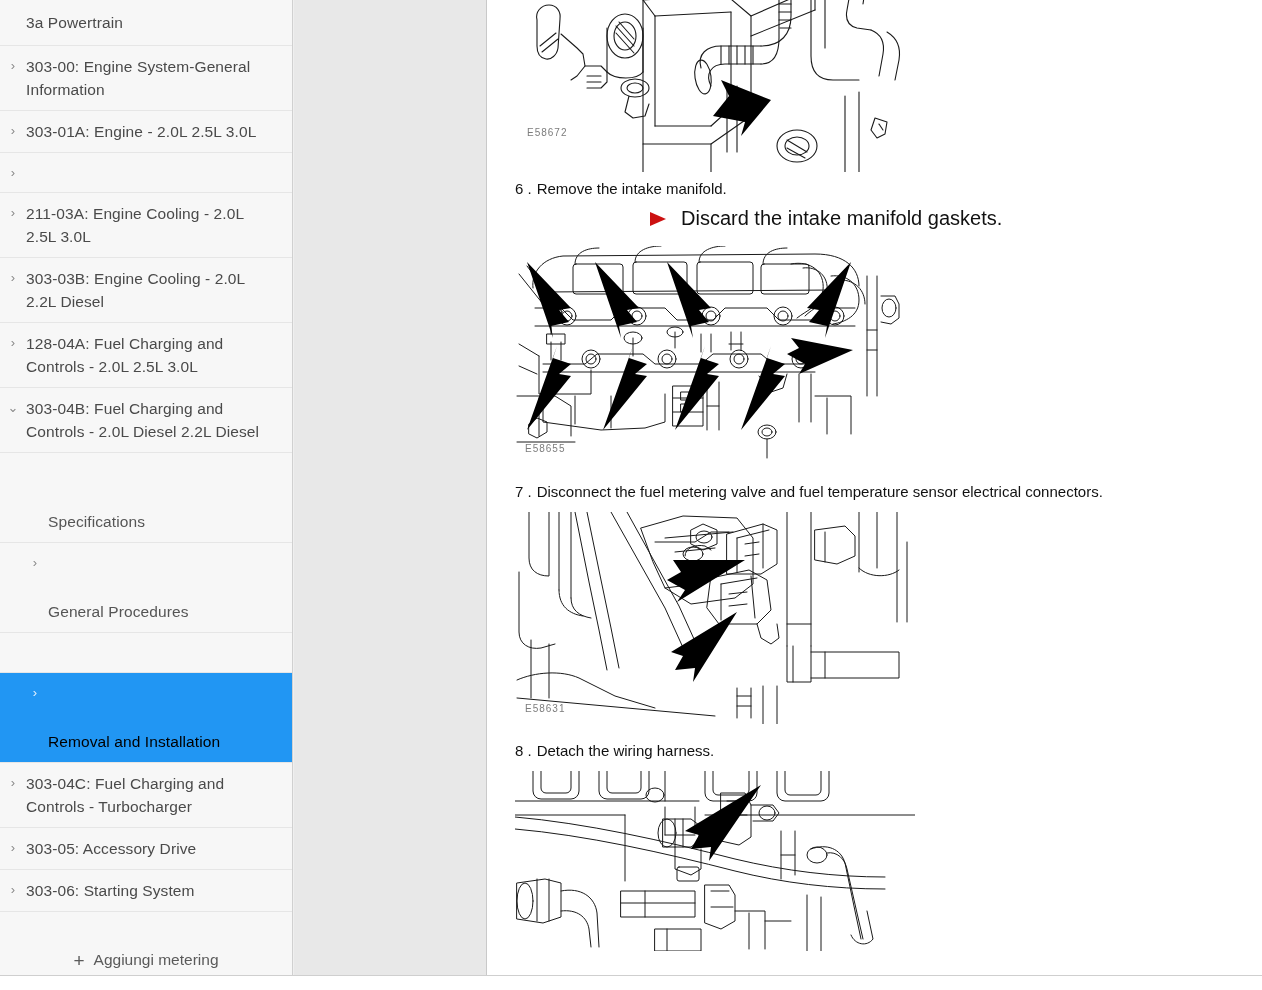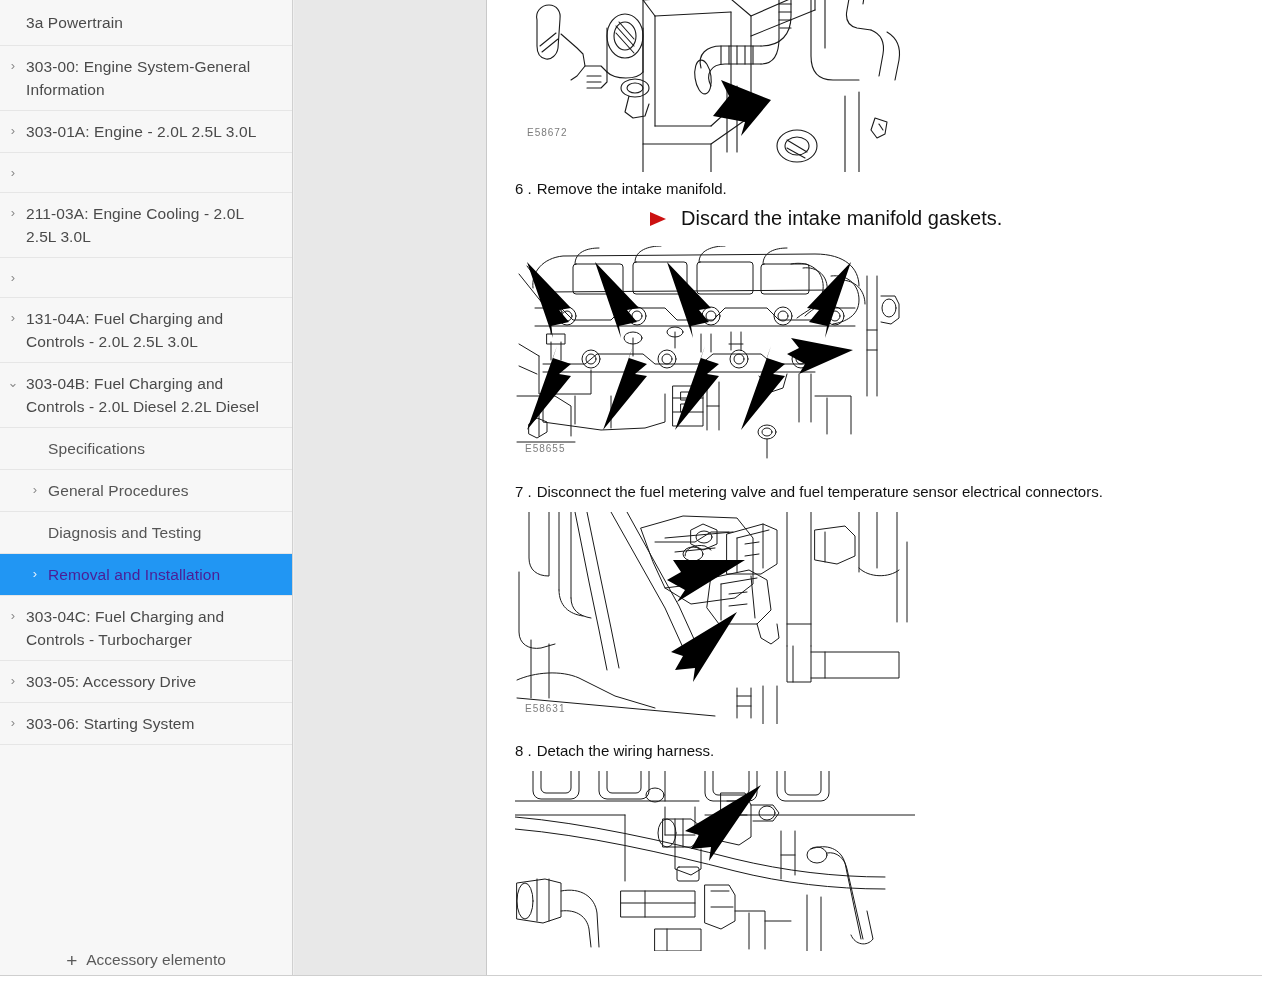--- a/index.html
+++ b/index.html
@@ -63,25 +63,25 @@
   .node .label {
     flex: 1 1 auto;
     font-size: 15.5px;
     line-height: 23px;
     color: #4a4a4a;
     letter-spacing: 0.1px;
     padding-right: 6px;
   }
   
   .node.depth1 { padding-left: 22px; }
-  .node.depth1 .label { color: #555; }
+  .node.depth1 .label { color: #555; margin-top: 48px; }
   .node.selected {
     background: #2196f3;
   }
-  .node.selected .label { color: #4c1d95; }
+  .node.selected .label { color: #000000; }
   .node.selected .chev { color: #e2f0fd; }
 
   .add-item-bar {
     flex: 0 0 auto;
     height: 60px;
     display: flex;
     align-items: center;
     justify-content: center;
     background: #f7f7f7;
   }
@@ -204,46 +204,46 @@
         <span class="chev">›</span>
       </div>
 
       <div class="node">
         <span class="chev">›</span>
         <span class="label">211-03A: Engine Cooling - 2.0L 2.5L 3.0L</span>
       </div>
 
       <div class="node">
         <span class="chev">›</span>
-      </div>
-
-      <div class="node">
-        <span class="chev">›</span>
-        <span class="label">131-04A: Fuel Charging and Controls - 2.0L 2.5L 3.0L</span>
+        <span class="label">303-03B: Engine Cooling - 2.0L 2.2L Diesel</span>
+      </div>
+
+      <div class="node">
+        <span class="chev">›</span>
+        <span class="label">128-04A: Fuel Charging and Controls - 2.0L 2.5L 3.0L</span>
       </div>
 
       <div class="node">
         <span class="chev">⌄</span>
         <span class="label">303-04B: Fuel Charging and Controls - 2.0L Diesel 2.2L Diesel</span>
       </div>
 
       <div class="node depth1">
         <span class="chev none">›</span>
         <span class="label">Specifications</span>
       </div>
 
       <div class="node depth1">
         <span class="chev">›</span>
         <span class="label">General Procedures</span>
       </div>
 
 
       <div class="node depth1">
         <span class="chev none">›</span>
-        <span class="label">Diagnosis and Testing</span>
       </div>
 
       <div class="node depth1 selected">
         <span class="chev">›</span>
         <span class="label">Removal and Installation</span>
       </div>
 
       <div class="node">
         <span class="chev">›</span>
         <span class="label">303-04C: Fuel Charging and Controls - Turbocharger</span>
@@ -257,21 +257,21 @@
       <div class="node">
         <span class="chev">›</span>
         <span class="label">303-06: Starting System</span>
       </div>
 
     </div>
 
     <div class="add-item-bar">
       <div class="add-item-btn">
         <span class="plus">+</span>
-        <span>Accessory elemento</span>
+        <span>Aggiungi metering</span>
       </div>
     </div>
   </div>
 
   <div class="gray-pane"></div>
 
   <div class="content">
     <div class="doc">
 
       <div class="figure" style="margin-top:-24px; height:196px;">

